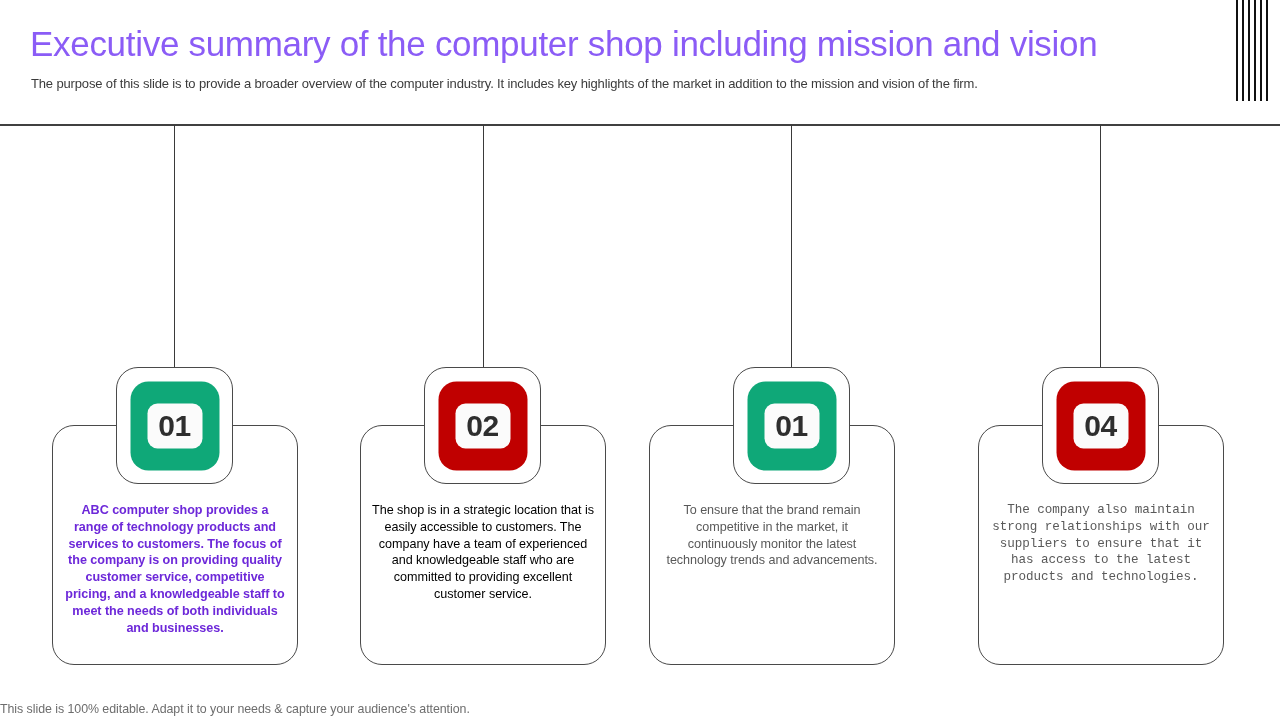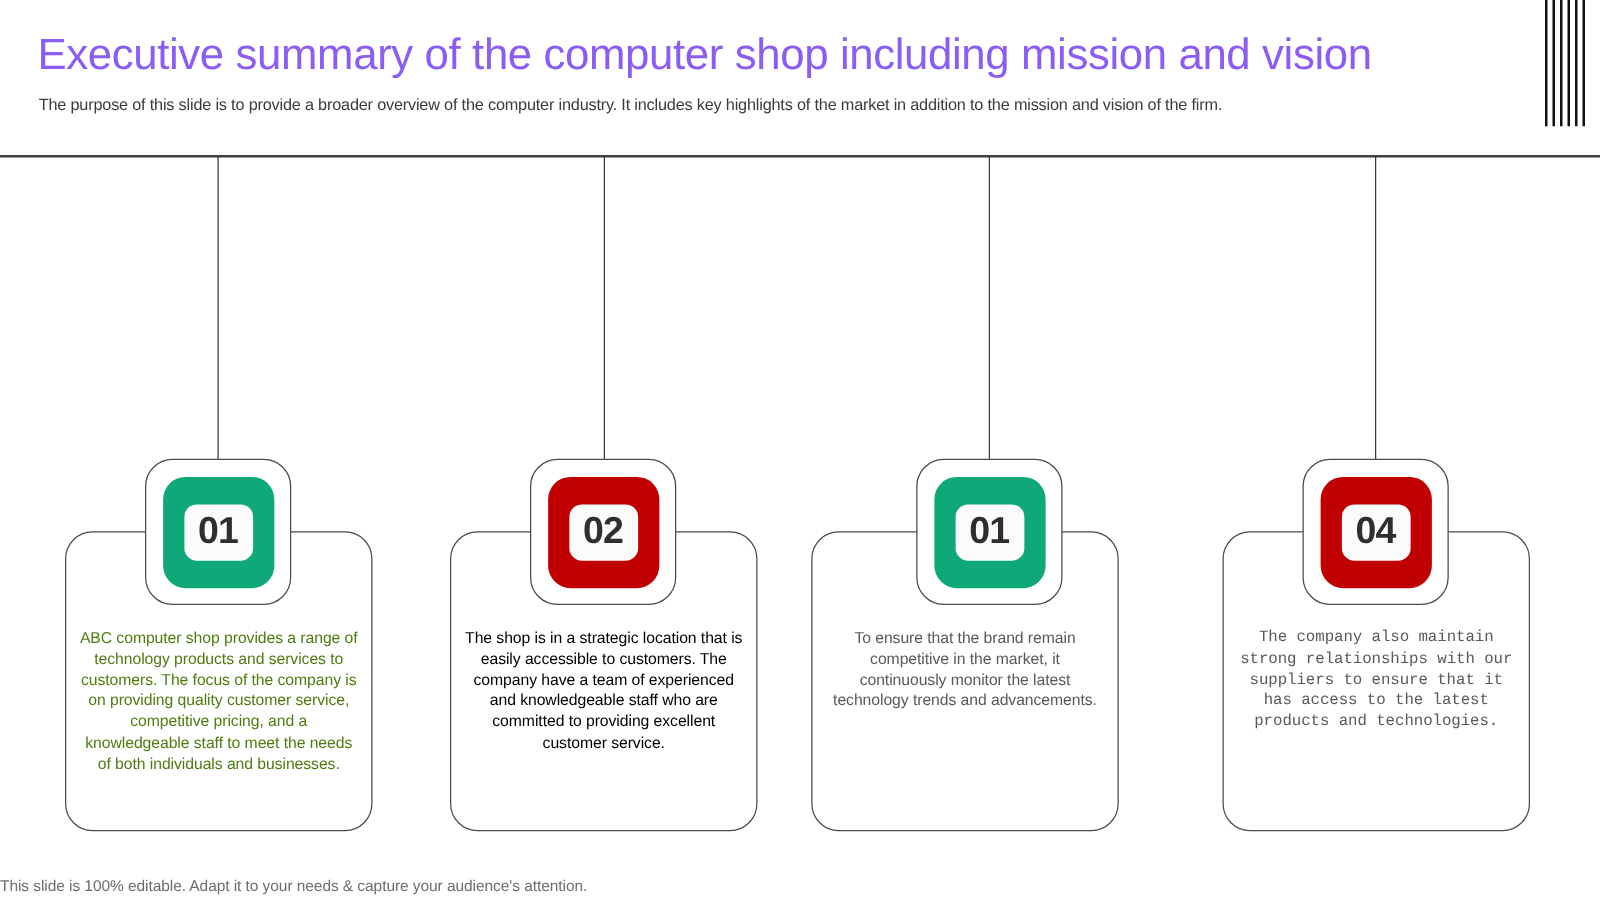--- a/index.html
+++ b/index.html
@@ -166,21 +166,21 @@
     <i style="background: rgb(17, 17, 17);"></i>
     <i style="background: rgb(17, 17, 17);"></i>
     <i style="background: rgb(17, 17, 17);"></i>
   </div>
 
 <div id="header-rule"></div>
 
 <div id="diagram">
     <div class="drop-line" style="left: 174px; background: rgb(58, 58, 58);"></div>
     <div class="card" style="left: 52px; border-color: rgb(74, 74, 74);">
-      <div class="card-text" style="color: #4d7c0f;">ABC computer shop provides a range of technology products and services to customers. The focus of the company is on providing quality customer service, competitive pricing, and a knowledgeable staff to meet the needs of both individuals and businesses.</div>
+      <div class="card-text" style="color: #6d28d9; font-weight: bold;">ABC computer shop provides a range of technology products and services to customers. The focus of the company is on providing quality customer service, competitive pricing, and a knowledgeable staff to meet the needs of both individuals and businesses.</div>
     </div>
     <div class="badge" style="left: 116px; border-color: rgb(74, 74, 74);">
       <div class="badge-ring" style="background: rgb(15, 168, 120);">
         <div class="badge-inner">
           <span class="badge-num" style="color: rgb(46, 46, 46);">01</span>
         </div>
       </div>
     </div>
     <div class="drop-line" style="left: 483px; background: rgb(58, 58, 58);"></div>
     <div class="card" style="left: 360px; border-color: rgb(74, 74, 74);">

